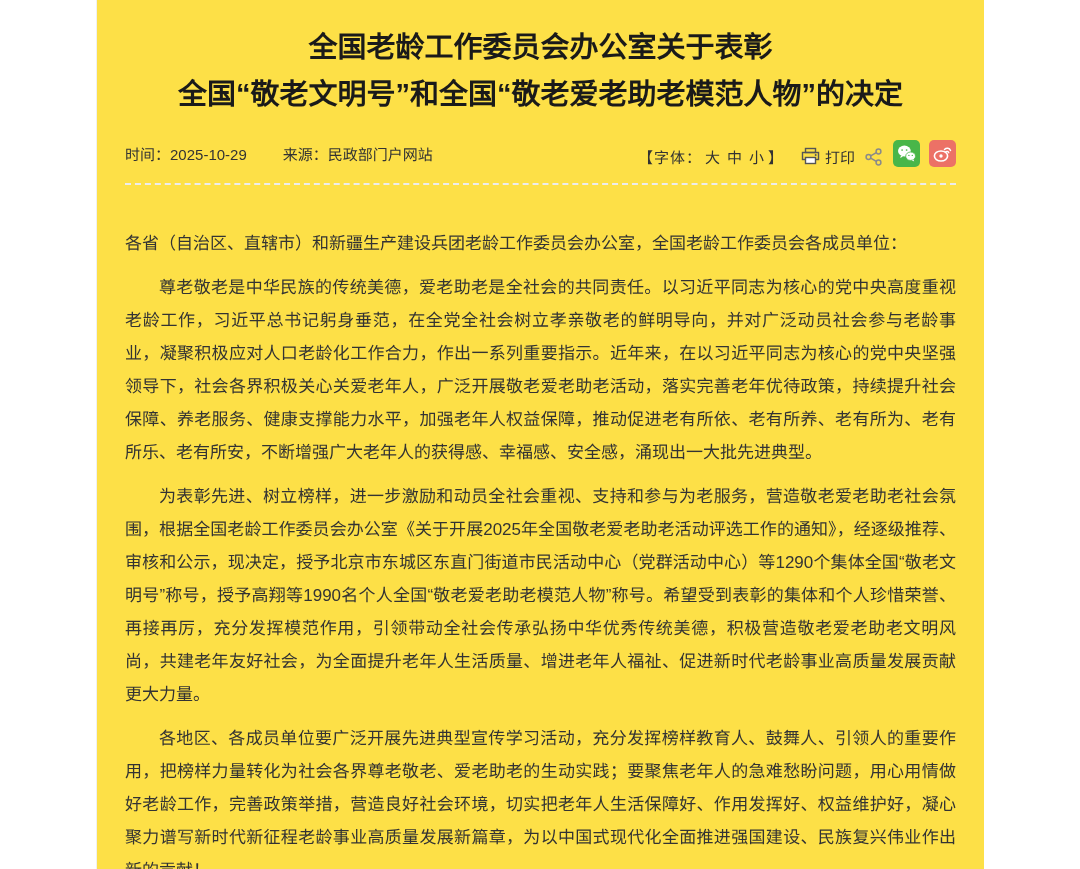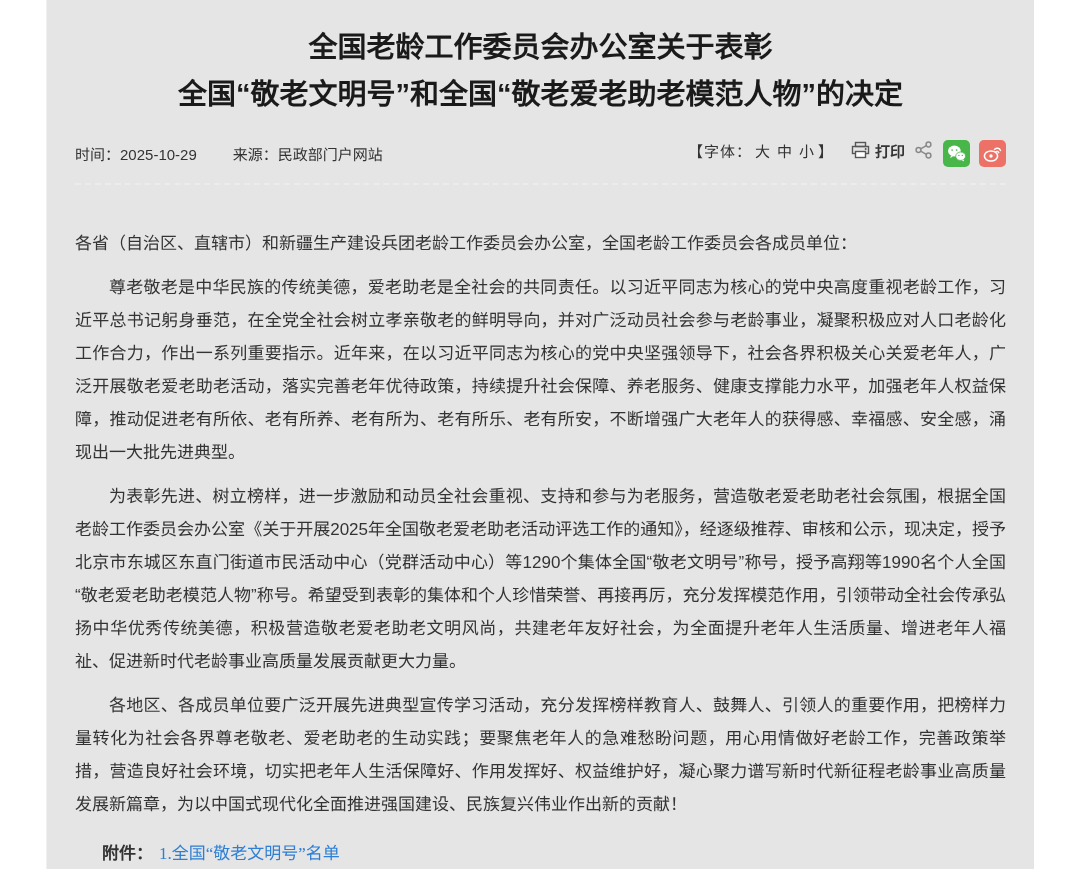--- a/index.html
+++ b/index.html
@@ -2,24 +2,24 @@
 <html lang="zh-CN"><head>
 <meta charset="utf-8">
 <style>
   * { margin: 0; padding: 0; box-sizing: border-box; }
   html, body { background: #ffffff; }
   body {
     font-family: "Liberation Sans", "DejaVu Sans", sans-serif;
     color: #333333;
   }
   .page {
-    width: 988px;
+    width: 888px;
     height: 869px;
     margin: 0 auto;
-    background: #e5e5e5;
+    background: #fde047;
     border-left: 1px solid #f0f0f0;
     padding: 0 28px;
     overflow: hidden;
   }
   
   .article-title {
     padding-top: 24px;
     text-align: center;
     font-size: 29px;
     font-weight: 700;
@@ -31,28 +31,28 @@
   .meta-bar {
     margin-top: 20px;
     display: flex;
     justify-content: space-between;
     align-items: center;
     font-size: 15px;
     color: #333;
     height: 30px;
   }
   .meta-left { display: flex; gap: 36px; }
-  .meta-right { display: flex; align-items: flex-start; gap: 9px; }
+  .meta-right { display: flex; align-items: flex-end; gap: 9px; }
   .font-ctl { color: #333; letter-spacing: 1px; }
   .font-ctl a {
     color: #333; text-decoration: none; cursor: pointer; margin: 0 3px;
   }
   .print-btn {
     display: inline-flex; align-items: center; gap: 5px;
-    cursor: pointer; color: #333; margin-left: 8px; font-weight: bold;
+    cursor: pointer; color: #333; margin-left: 8px;
   }
   .icon-btn {
     display: inline-flex; align-items: center; justify-content: center;
     cursor: pointer;
   }
   .badge {
     width: 27px; height: 27px; border-radius: 5px;
     display: inline-flex; align-items: center; justify-content: center;
   }
   

